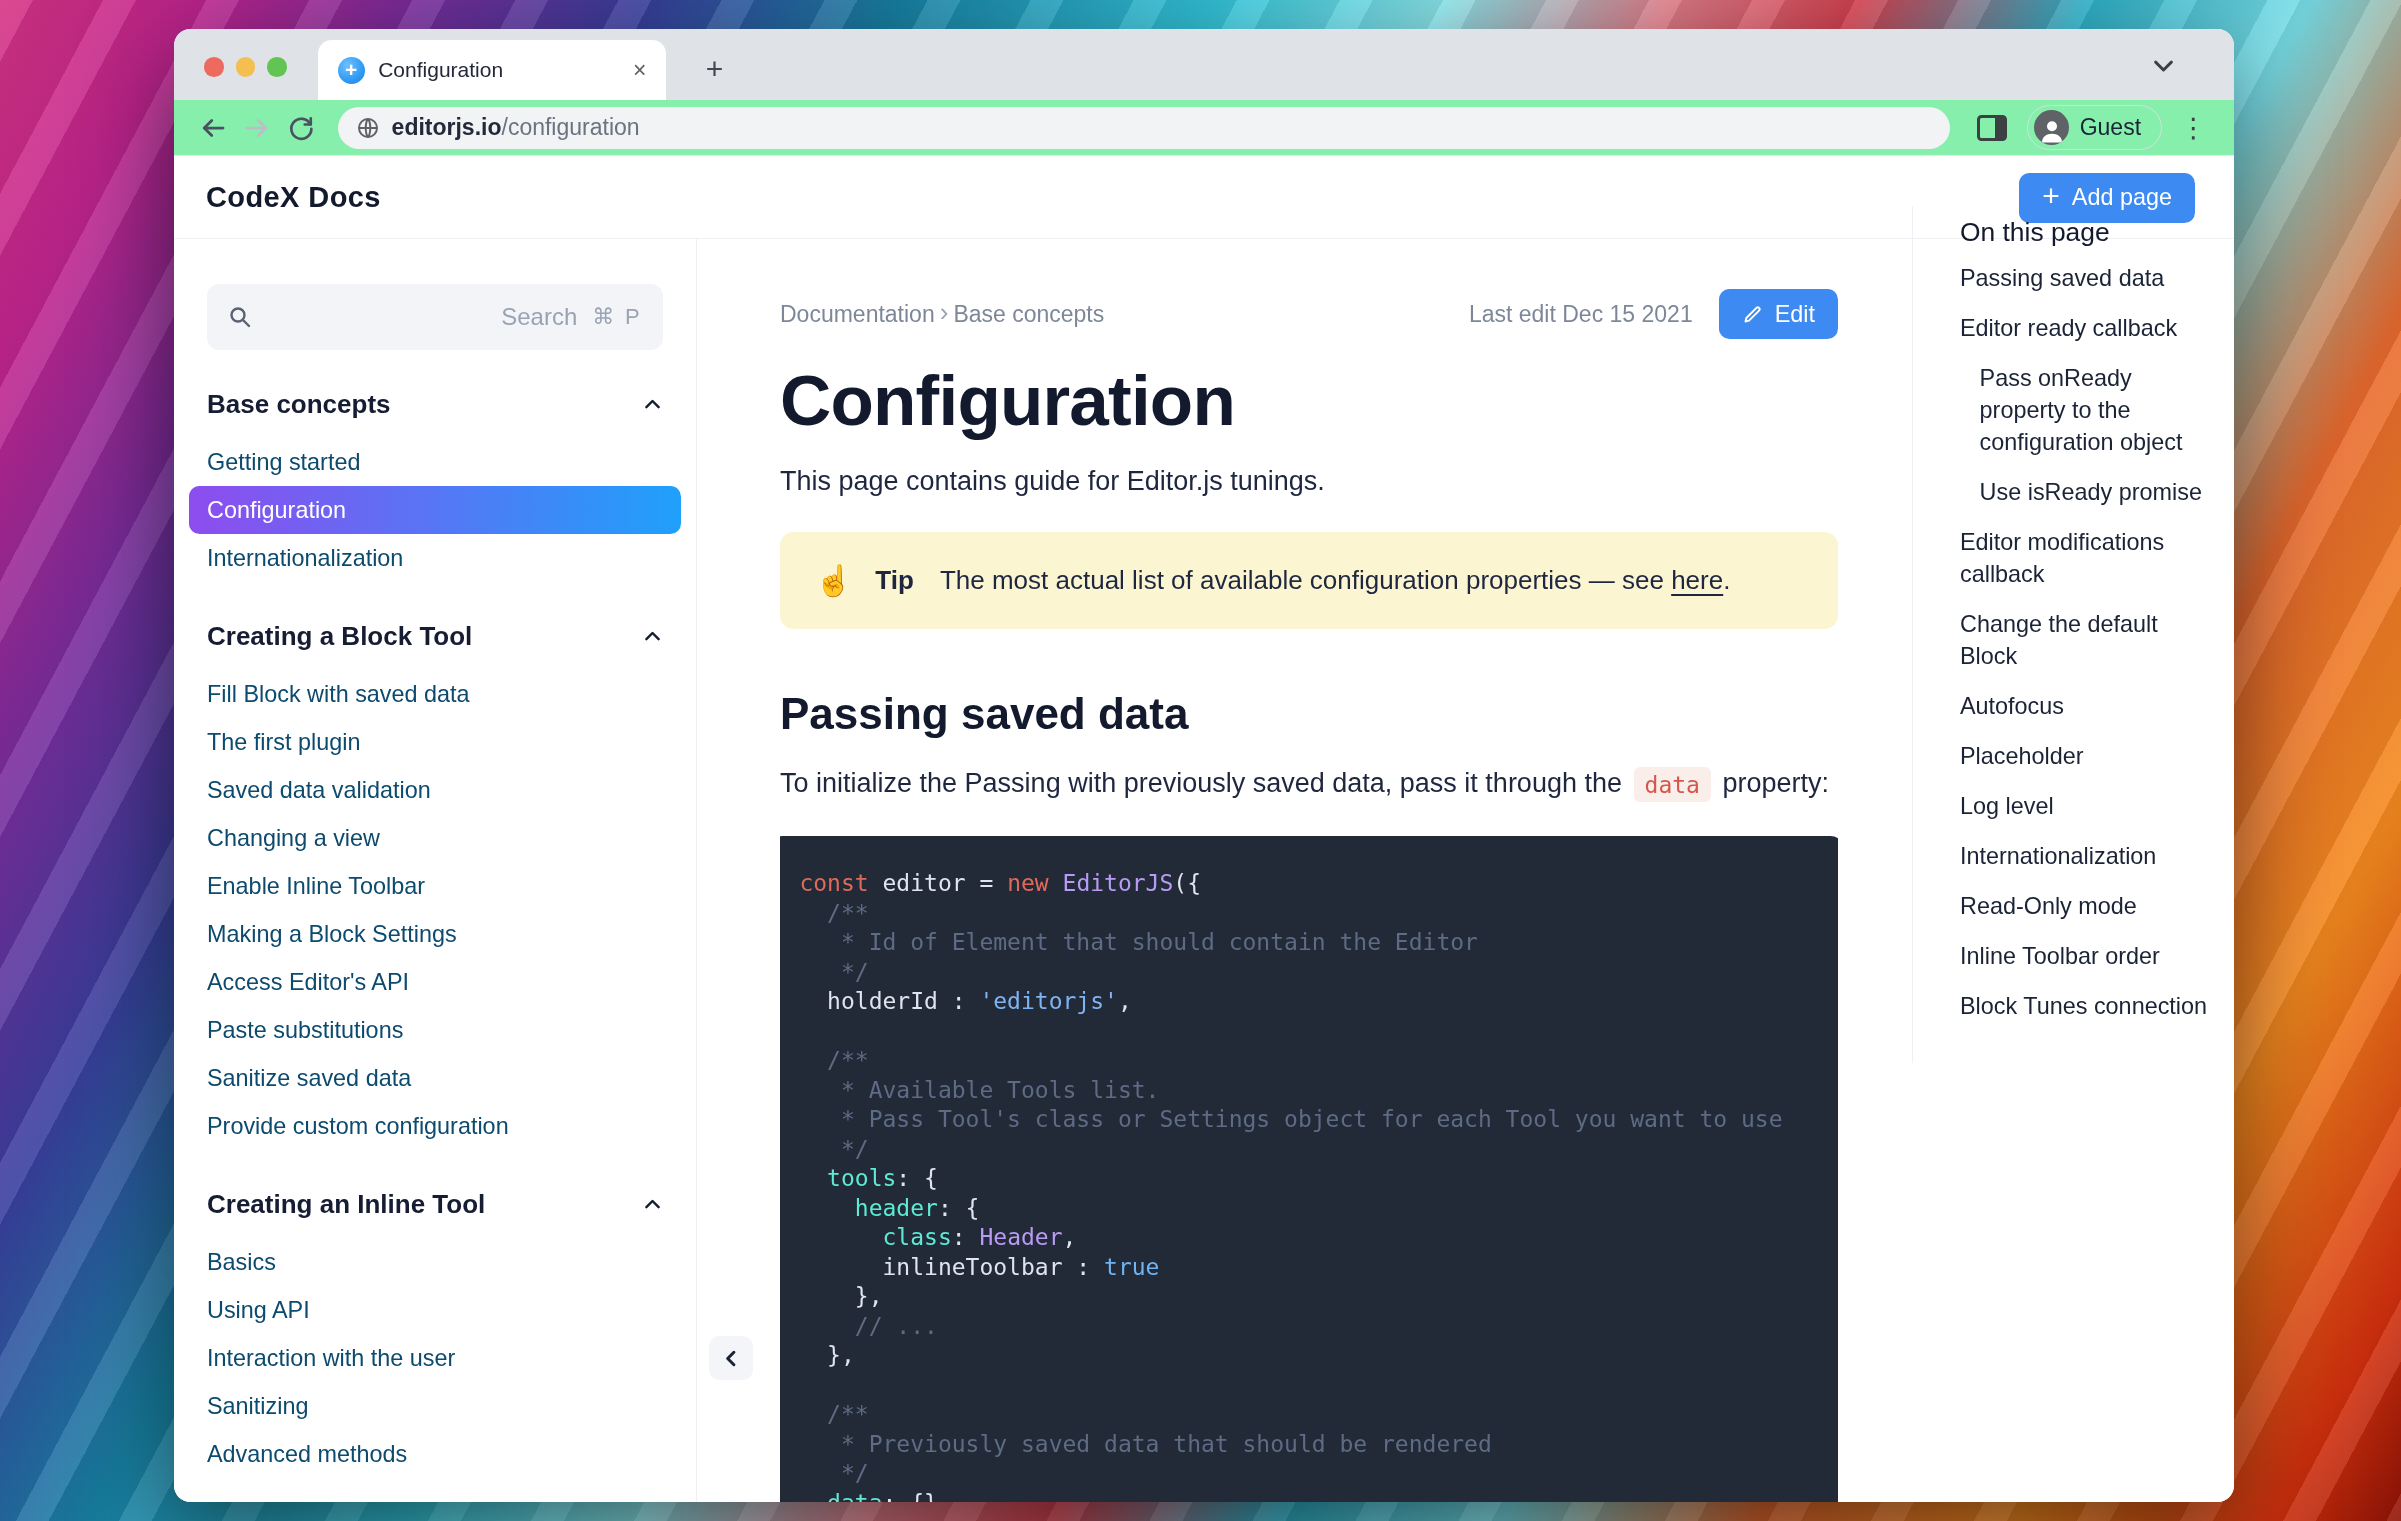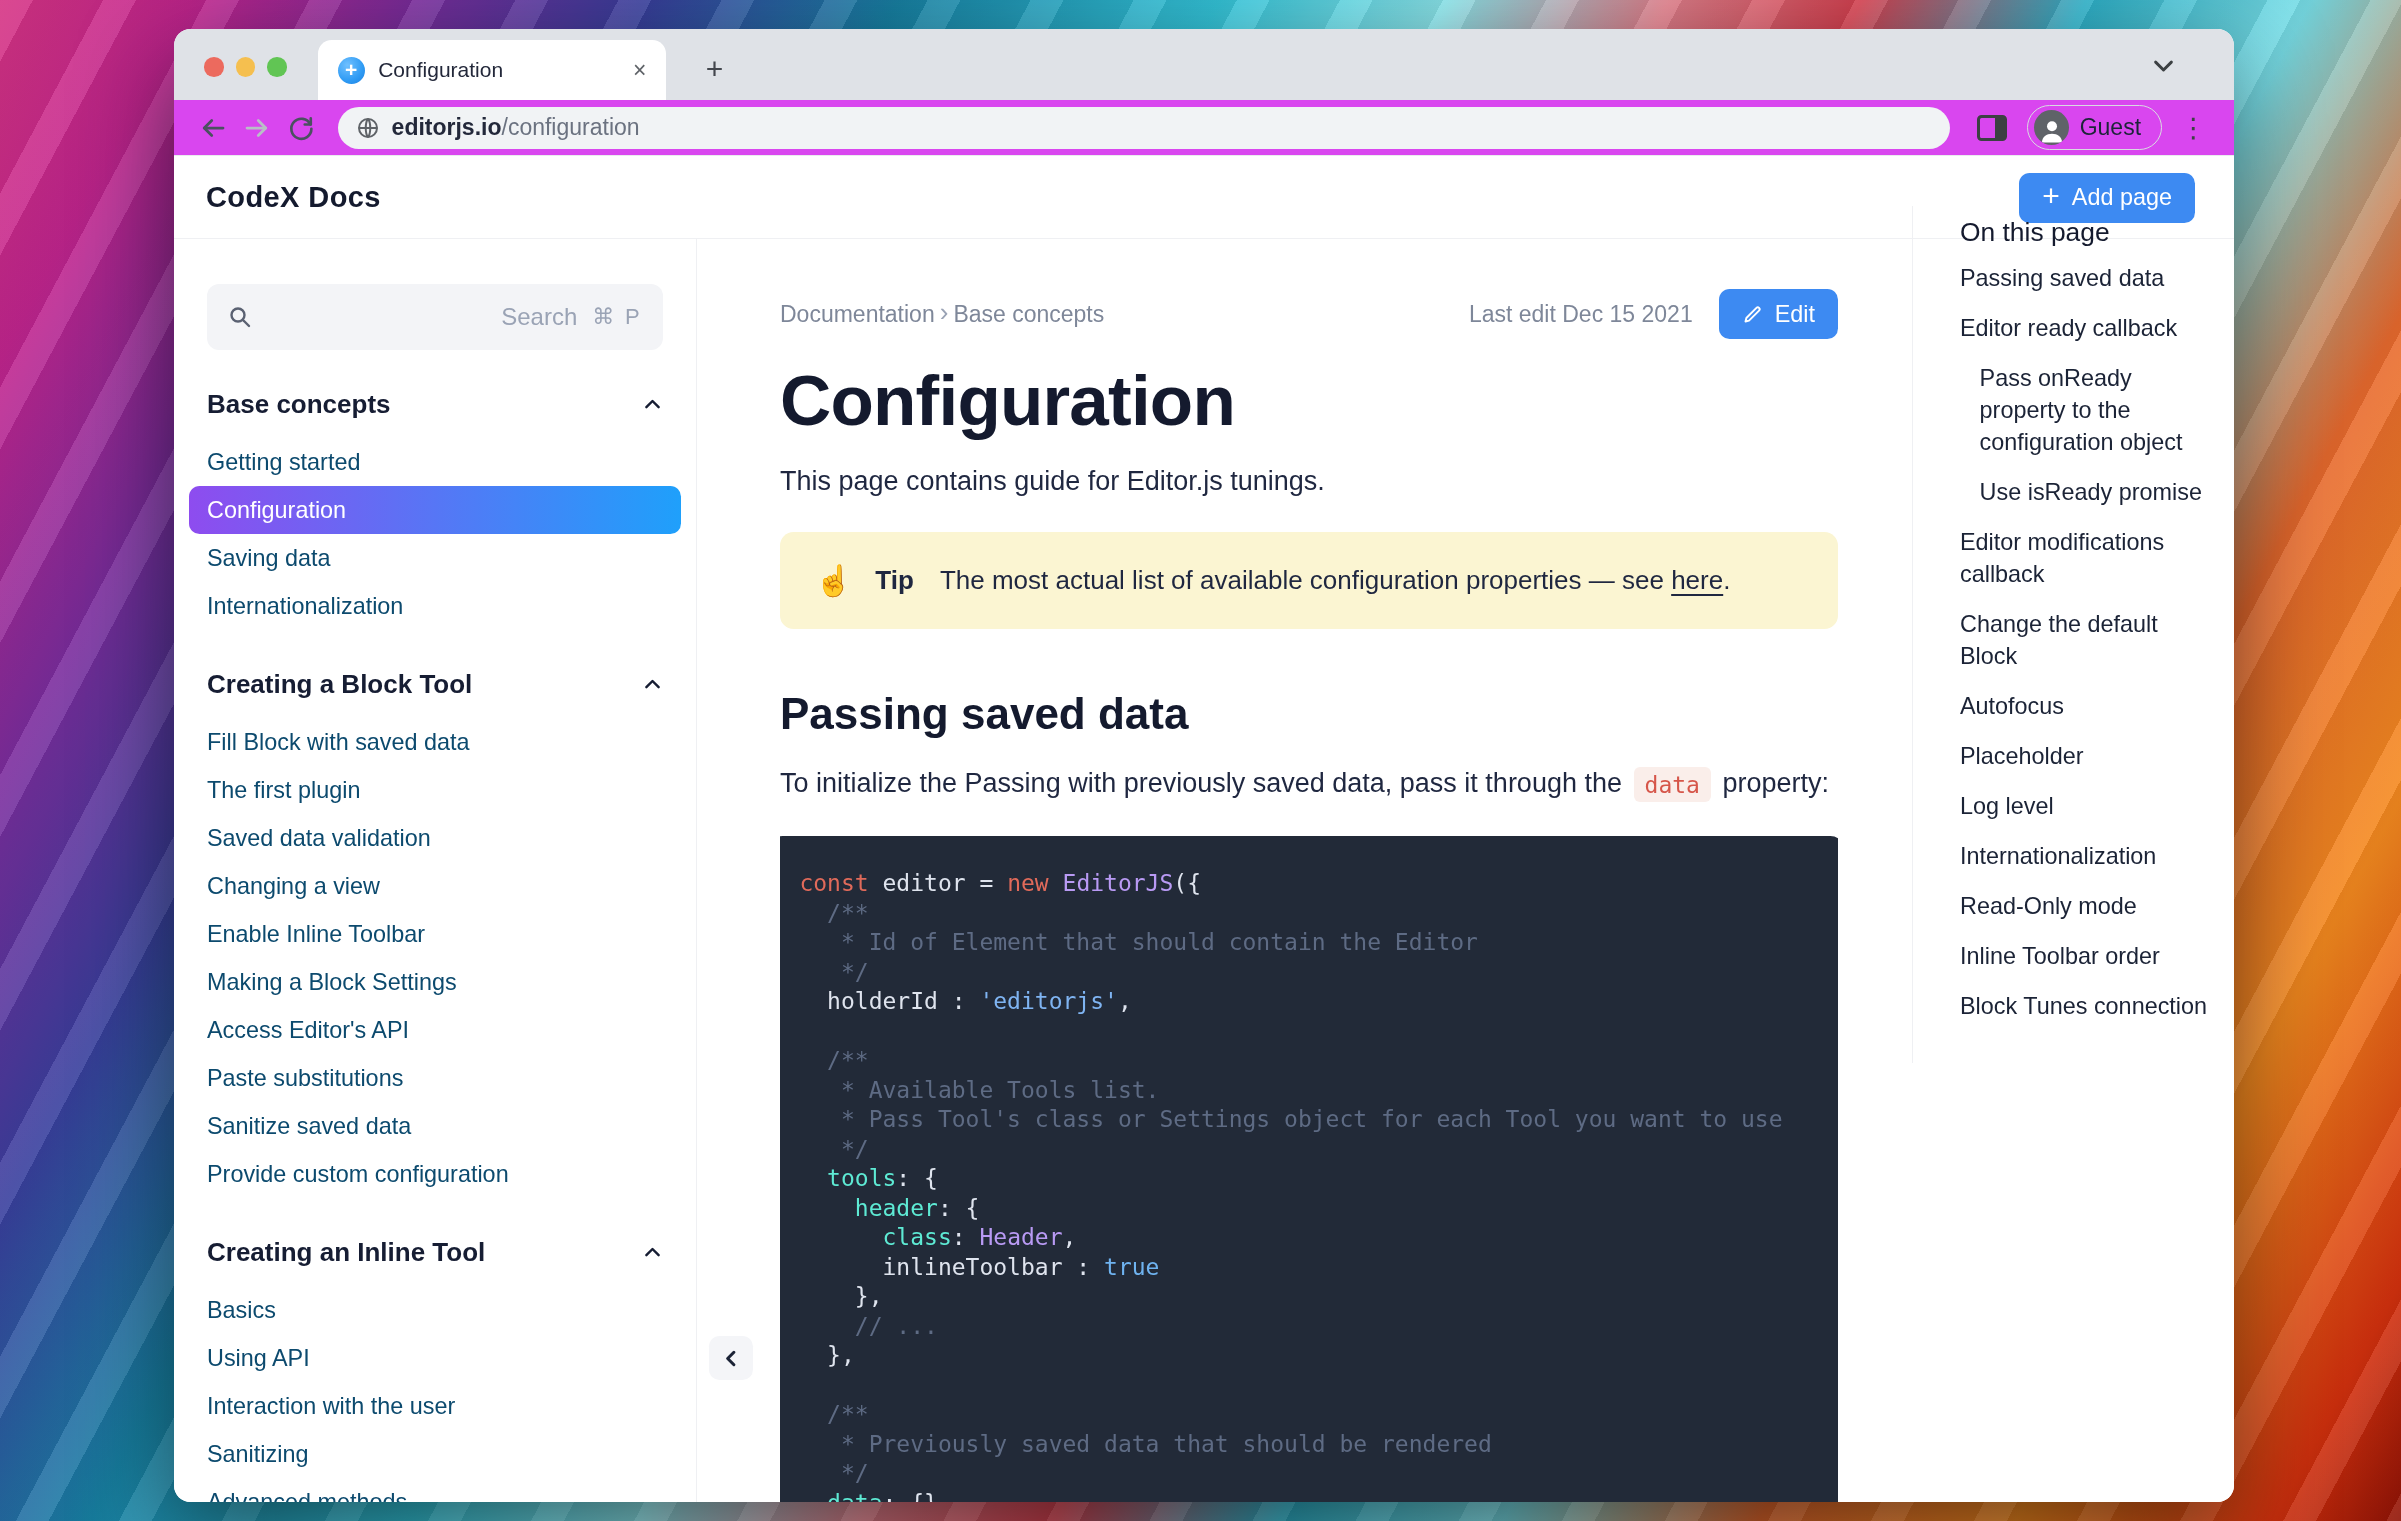--- a/index.html
+++ b/index.html
@@ -32,21 +32,21 @@
   .favicon { width:27px; height:27px; border-radius:50%; flex:none;
     background:radial-gradient(circle at 35% 30%, #6fc0ff, #2f9bf4 60%, #1b7fe0);
     color:#fff; font-size:21px; font-weight:bold; display:flex; align-items:center; justify-content:center; }
   .tab-title { font-size:21px; color:#23283a; }
   .tab-close { margin-left:auto; font-size:23px; color:#5f6368; line-height:1; }
   .newtab { position:absolute; left:520px; bottom:10.6px; width:41px; height:41px; display:flex;
     align-items:center; justify-content:center; font-size:30px; color:#44474e; }
   .tabs-chevron { position:absolute; right:57px; top:23px; color:#3c4043; }
 
   
-  .toolbar { height:56px; background:#d946ef; border-bottom:1.5px solid #e9ebee; display:flex;
+  .toolbar { height:56px; background:#86efac; border-bottom:1.5px solid #e9ebee; display:flex;
     align-items:center; padding:0 16.6px; flex:none; }
   .navbtn { width:44px; height:44px; display:flex; align-items:center; justify-content:center; flex:none; }
   .urlbar { flex:1; height:42px; background:#f1f3f5; border-radius:21px; margin:0 15px;
     display:flex; align-items:center; padding:0 18px; gap:12px; }
   .url-host { font-size:23px; font-weight:bold; color:#23283a; }
   .url-path { font-size:23px; color:#6b7280; }
   .sidepanel-icon { width:30px; height:26px; border:3px solid #3c4043; border-radius:4.5px; position:relative; flex:none; margin:0 12px; }
   .sidepanel-icon::after { content:""; position:absolute; right:0; top:0; bottom:0; width:9px; background:#3c4043; }
   .guest { height:45px; border:1.5px solid #d8dbe0; border-radius:23px; display:flex; align-items:center;
     gap:10.6px; padding:0 19.6px 0 6px; margin:0 7.6px; }
@@ -208,21 +208,20 @@
           <div class="nav-section-title">
             <span>Base concepts</span>
             <span>
               <svg class="ic" width="21" height="21" viewBox="0 0 24 24" fill="none" stroke="#161d33" stroke-width="2.8" stroke-linecap="round" stroke-linejoin="round">
                 <path d="M5 15l7-7 7 7"></path>
               </svg>
             </span>
           </div>
           <div class="nav-item">Getting started</div>
           <div class="nav-item active">Configuration</div>
-          <div class="nav-item">Saving data</div>
           <div class="nav-item">Internationalization</div>
           <div class="nav-section-title">
             <span>Creating a Block Tool</span>
             <span>
               <svg class="ic" width="21" height="21" viewBox="0 0 24 24" fill="none" stroke="#161d33" stroke-width="2.8" stroke-linecap="round" stroke-linejoin="round">
                 <path d="M5 15l7-7 7 7"></path>
               </svg>
             </span>
           </div>
           <div class="nav-item">Fill Block with saved data</div>

